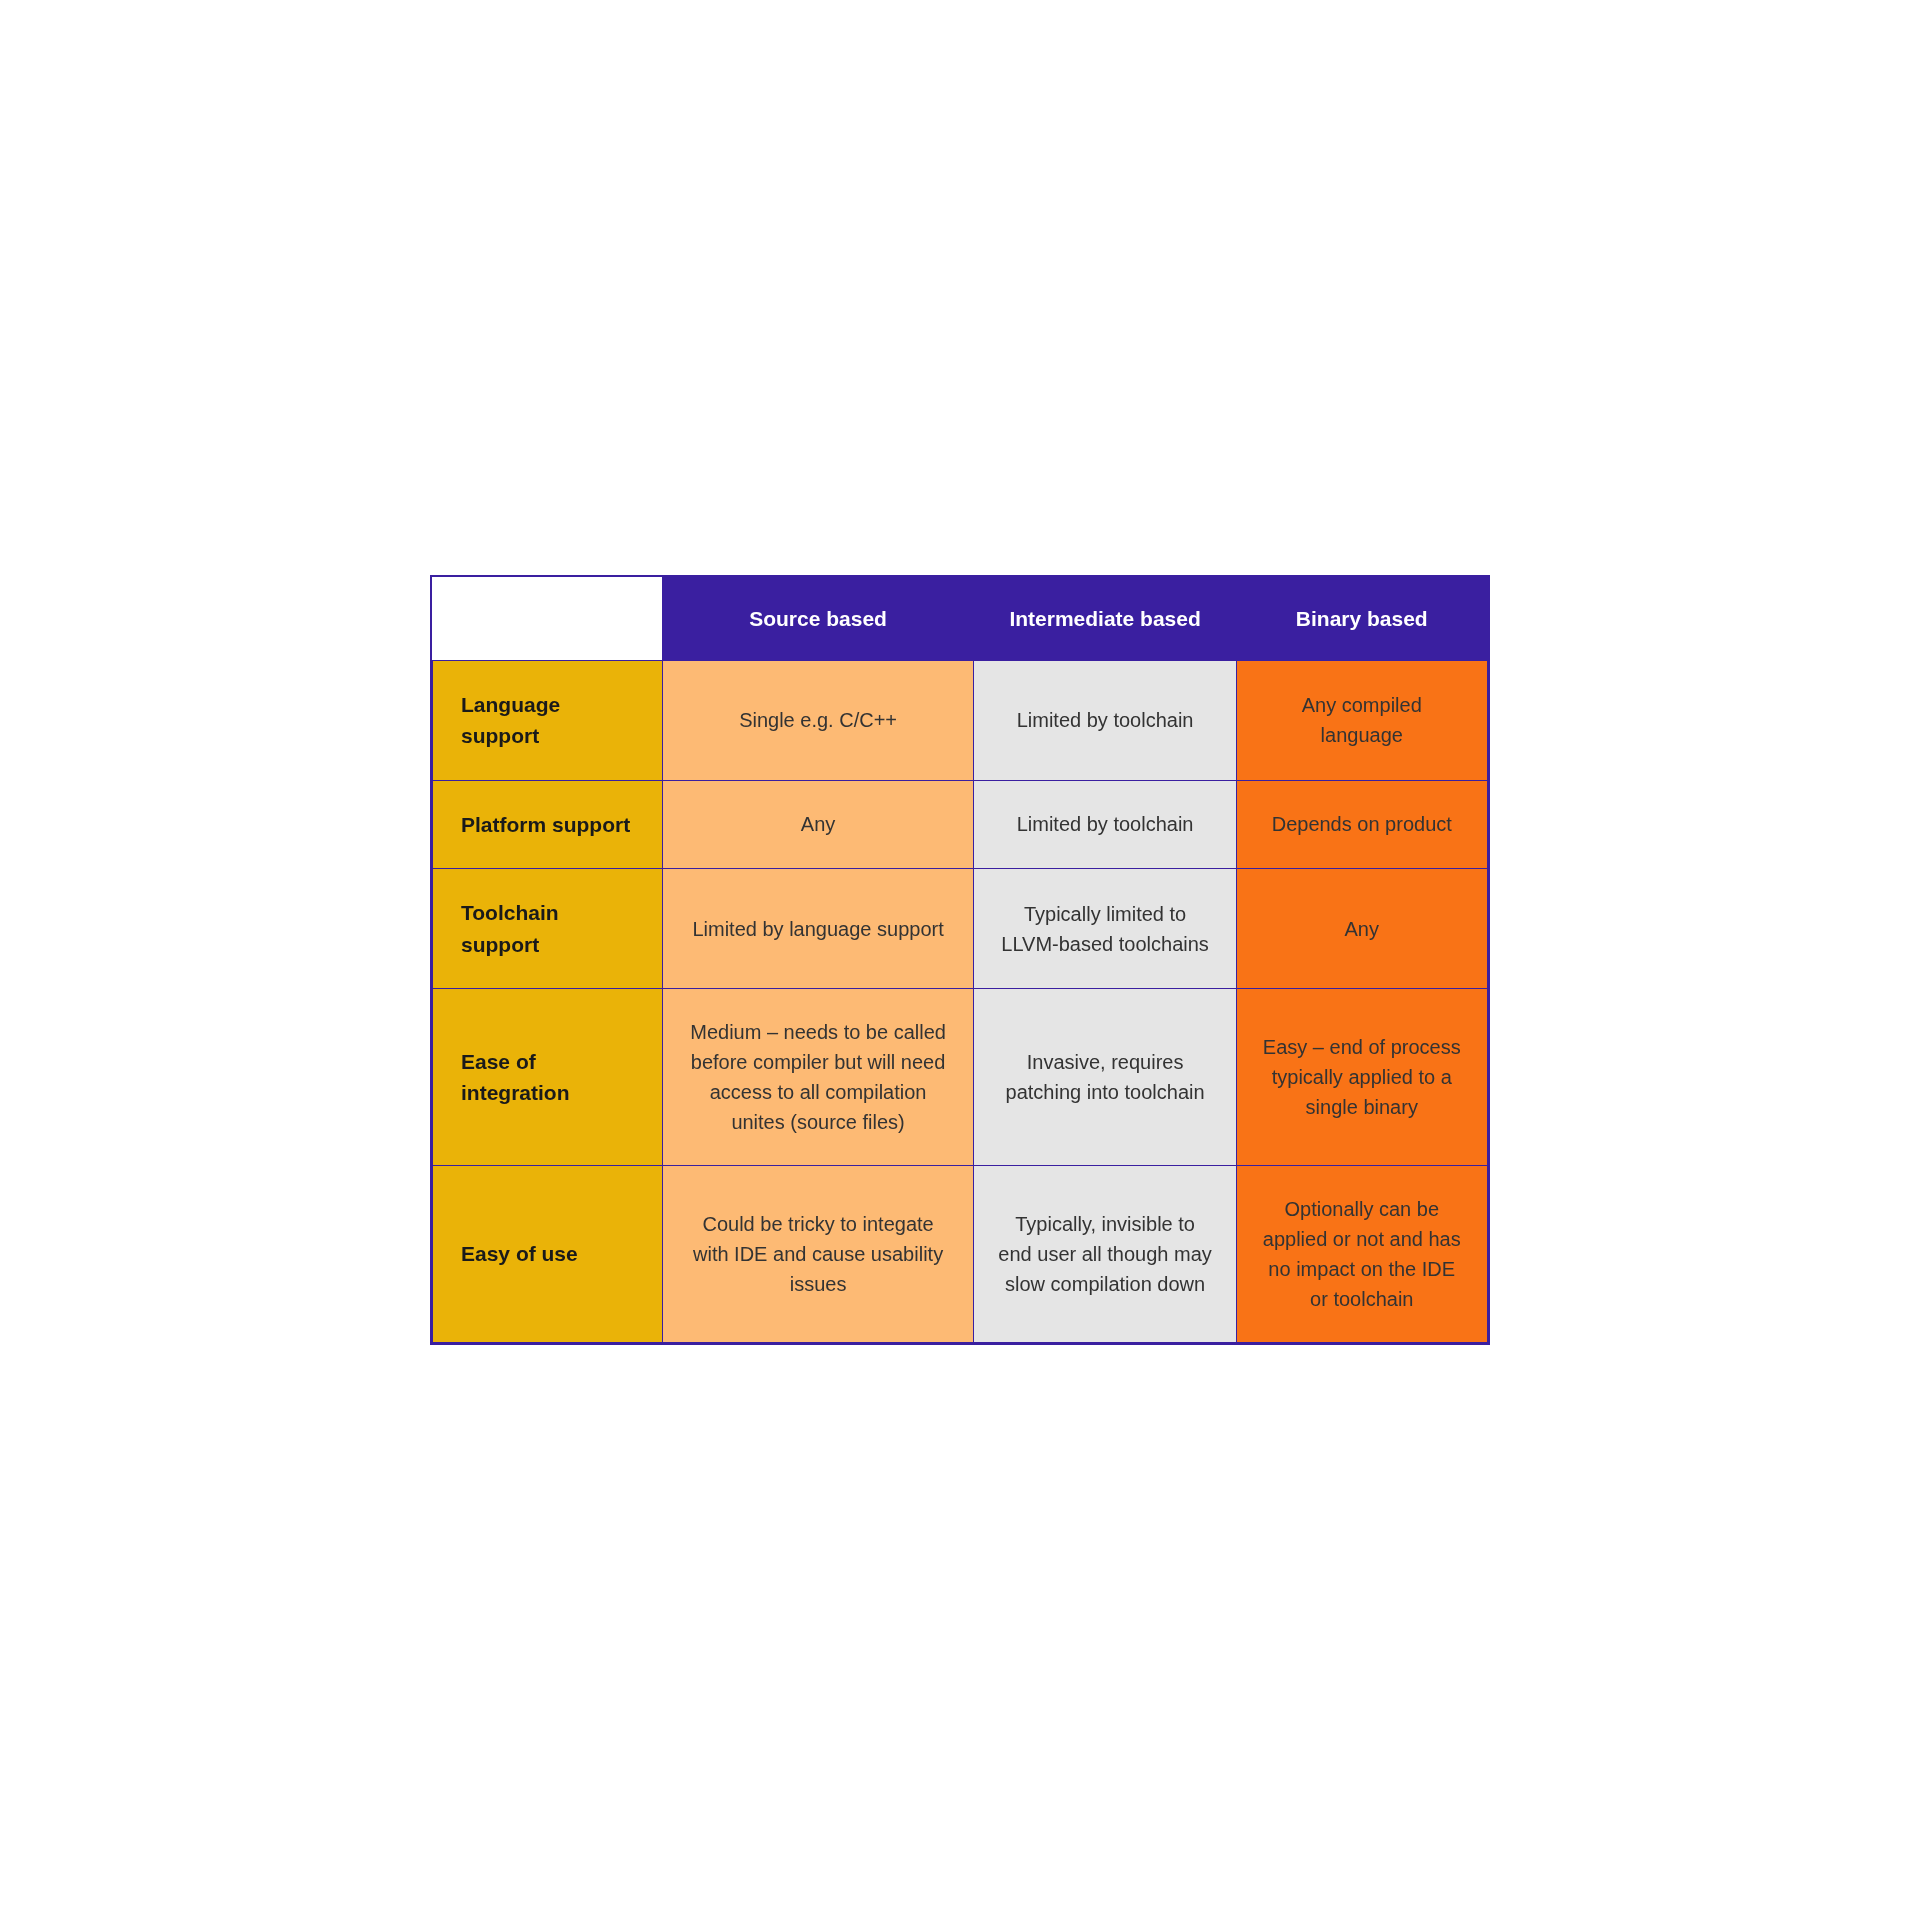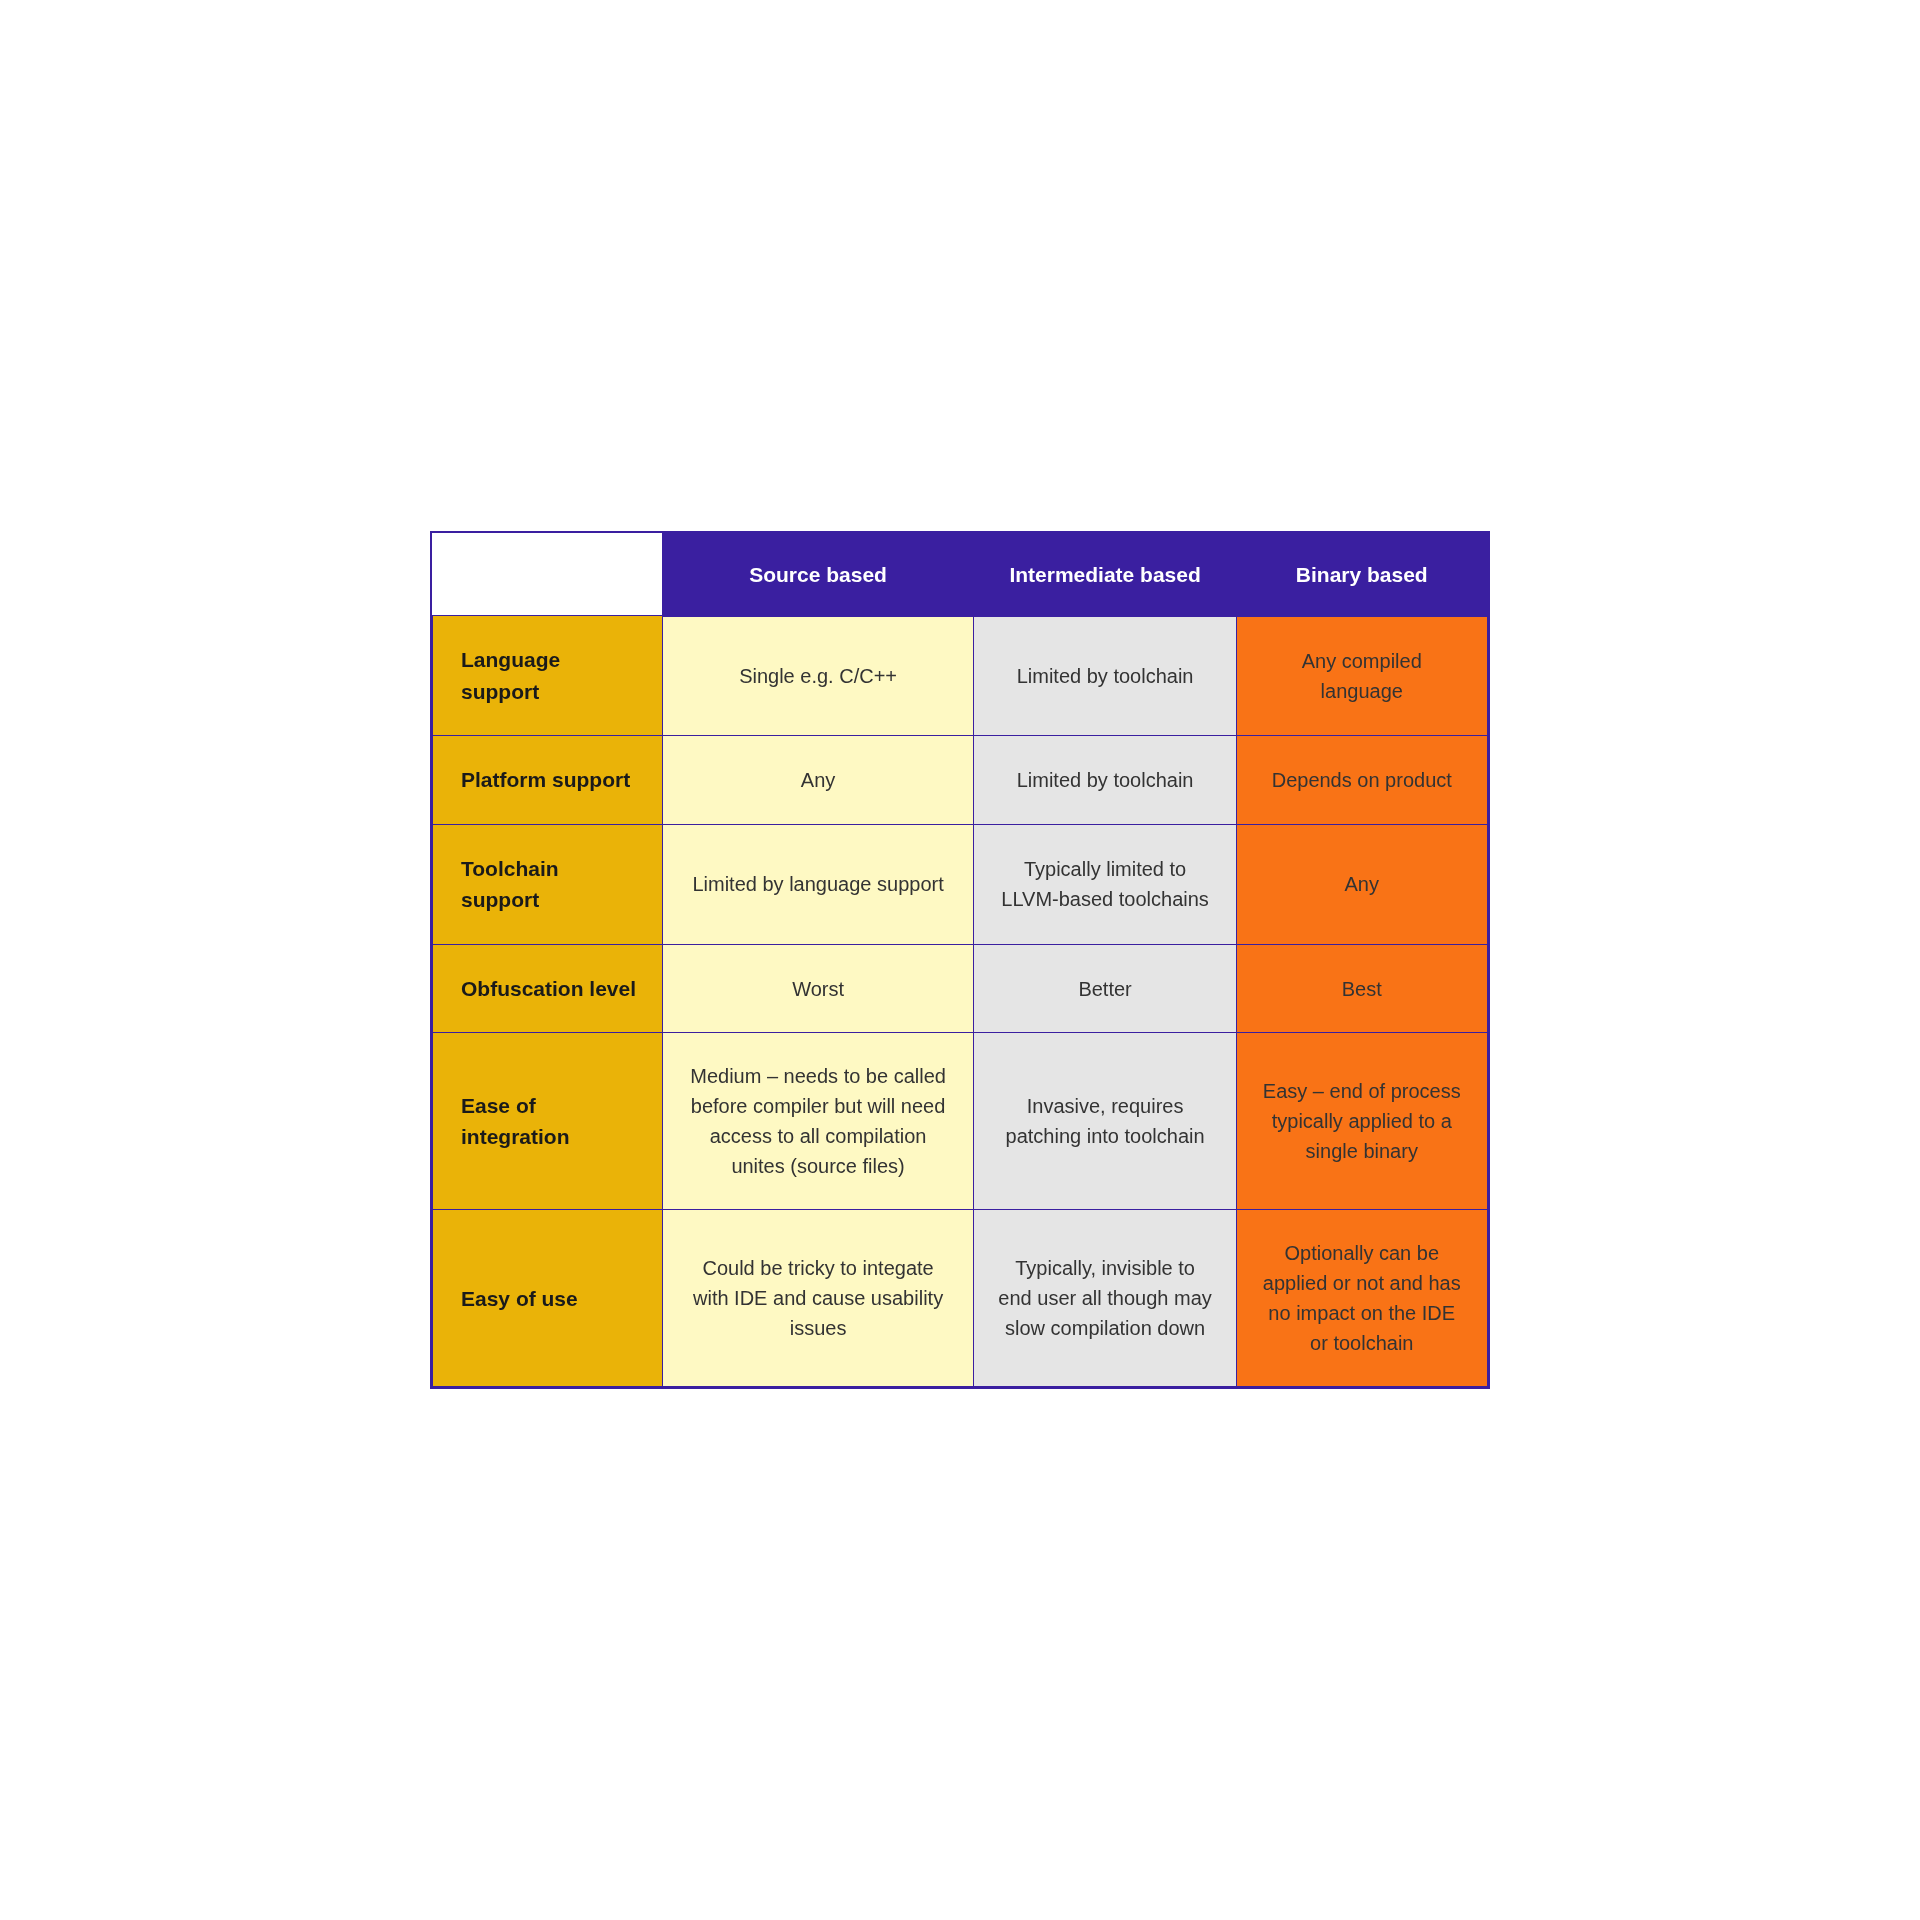--- a/index.html
+++ b/index.html
@@ -58,21 +58,21 @@
       font-weight: bold;
       font-size: 21px;
       text-align: left;
       background-color: #eab308;
       color: #1a1a1a;
       width: 230px;
       padding-left: 28px;
     }
 
     .col-source {
-      background-color: #fef9c3;
+      background-color: #fdba74;
       color: #333333;
     }
 
     .col-intermediate {
       background-color: #e5e5e5;
       color: #333333;
     }
 
     .col-binary {
       background-color: #f97316;
@@ -105,26 +105,20 @@
           <td class="col-intermediate">Limited by toolchain</td>
           <td class="col-binary">Depends on product</td>
         </tr>
         <tr>
           <td>Toolchain support</td>
           <td class="col-source">Limited by language support</td>
           <td class="col-intermediate">Typically limited to LLVM-based toolchains</td>
           <td class="col-binary">Any</td>
         </tr>
         <tr>
-          <td>Obfuscation level</td>
-          <td class="col-source">Worst</td>
-          <td class="col-intermediate">Better</td>
-          <td class="col-binary">Best</td>
-        </tr>
-        <tr>
           <td>Ease of integration</td>
           <td class="col-source">Medium – needs to be called before compiler but will need access to all compilation unites (source files)</td>
           <td class="col-intermediate">Invasive, requires patching into toolchain</td>
           <td class="col-binary">Easy – end of process typically applied to a single binary</td>
         </tr>
         <tr>
           <td>Easy of use</td>
           <td class="col-source">Could be tricky to integate with IDE and cause usability issues</td>
           <td class="col-intermediate">Typically, invisible to end user all though may slow compilation down</td>
           <td class="col-binary">Optionally can be applied or not and has no impact on the IDE or toolchain</td>

